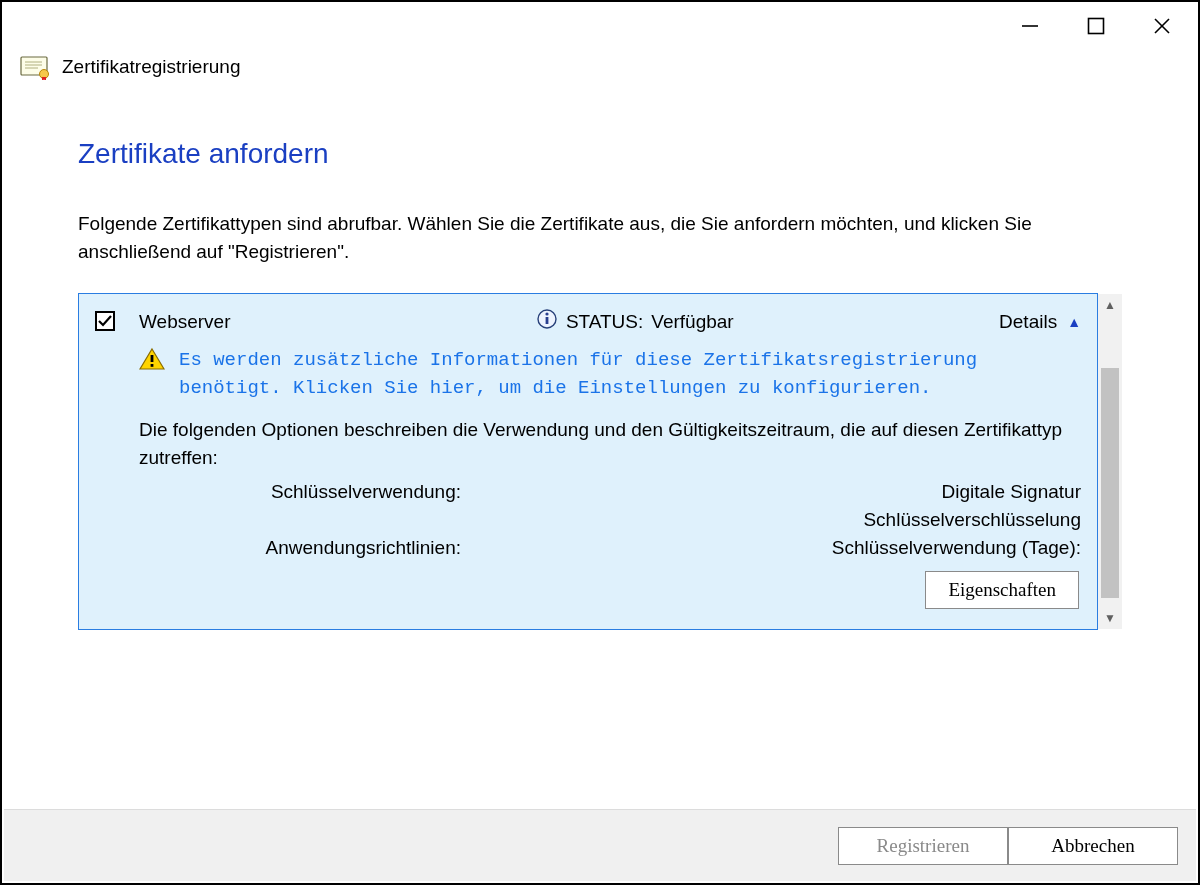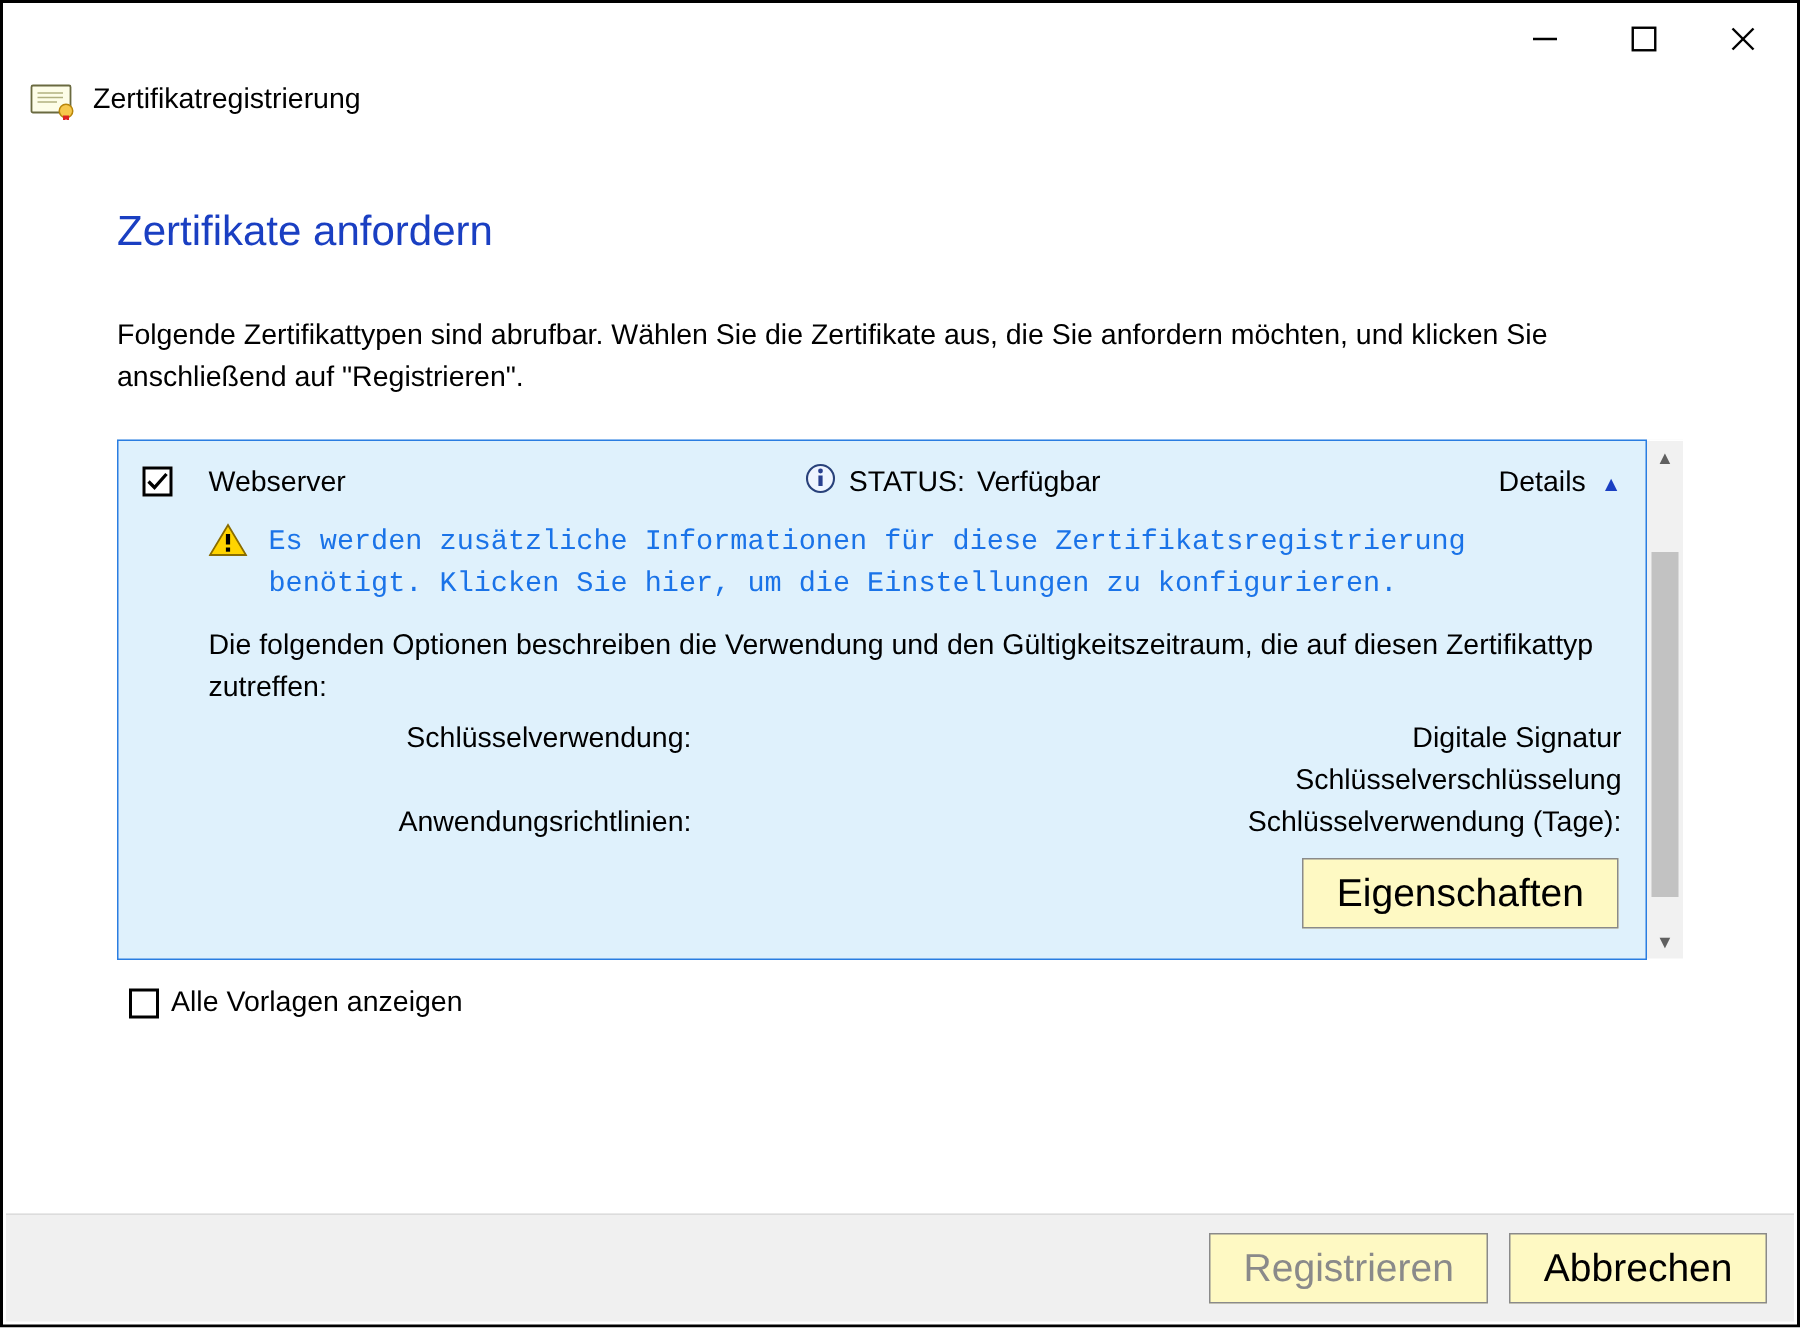--- a/index.html
+++ b/index.html
@@ -23,29 +23,29 @@
     .details { margin-left: auto; display: flex; align-items: center; gap: 10px; color: #000; }
     .details .caret { color: #1a3fc2; font-size: 14px; }
     .warn-row { display: flex; align-items: flex-start; gap: 14px; margin: 12px 0 14px 44px; }
     .warn-row .warn-icon svg { display: block; }
     .warn-row .warn-text { color: #1a73e8; line-height: 1.45; font-family: Liberation Mono, monospace; }
     .desc { margin: 0 0 10px 44px; line-height: 1.45; }
     .kv { margin-left: 76px; display: grid; grid-template-columns: 290px 1fr; row-gap: 6px; text-align: right; }
     .kv .k { }
     .kv .v { }
     .prop-btn-row { display: flex; justify-content: flex-end; margin-top: 12px; margin-right: 2px; }
-    .btn { background: #fef9c3; border: 1px solid #8a8a8a; padding: 7px 22px; font-size: 26px; font-family: Liberation Sans, sans-serif; }
+    .btn { background: #ffffff; border: 1px solid #8a8a8a; padding: 7px 22px; font-size: 19px; font-family: Liberation Serif, serif; }
     .vscroll { width: 24px; background: #f1f1f1; position: relative; border-top: 1px solid #fff; border-bottom: 1px solid #fff; }
     .vscroll .arrow { width: 24px; height: 22px; display: flex; align-items: center; justify-content: center; color: #606060; font-size: 12px; position: absolute; left: 0; }
     .vscroll .arrow.up { top: 0; }
     .vscroll .arrow.down { bottom: 0; }
     .vscroll .thumb { position: absolute; left: 3px; right: 3px; top: 74px; height: 230px; background: #c2c2c2; border-radius: 0; }
     .all-tmpl { display: flex; align-items: center; gap: 8px; margin-top: 18px; margin-left: 8px; }
     .all-tmpl .box { width: 20px; height: 20px; border: 2px solid #000; background: #fff; }
-    .footer { position: absolute; left: 2px; right: 2px; bottom: 2px; height: 72px; background: #f0f0f0; border-top: 1px solid #dcdcdc; display: flex; align-items: center; justify-content: flex-end; padding-right: 18px; gap: 14px; }
+    .footer { position: absolute; left: 2px; right: 2px; bottom: 2px; height: 72px; background: #f0f0f0; border-top: 1px solid #dcdcdc; display: flex; align-items: center; justify-content: flex-end; padding-right: 18px; }
     .footer .btn { min-width: 170px; text-align: center; }
     .footer .btn.disabled { color: #8a8a8a; }
   </style>
 </head>
 <body>
 
 <div class="window">
   <div class="titlebar">
     <div class="ctrl">
       <svg width="18" height="18">
@@ -138,23 +138,19 @@
         </div>
       </div>
 
       <div class="vscroll">
         <div class="arrow up">▲</div>
         <div class="thumb"></div>
         <div class="arrow down">▼</div>
       </div>
     </div>
 
-    <div class="all-tmpl">
-      <span class="box"></span>
-      <span>Alle Vorlagen anzeigen</span>
-    </div>
   </div>
 
   <div class="footer">
     <button class="btn disabled">Registrieren</button>
     <button class="btn">Abbrechen</button>
   </div>
 </div>
 
 </body></html>

